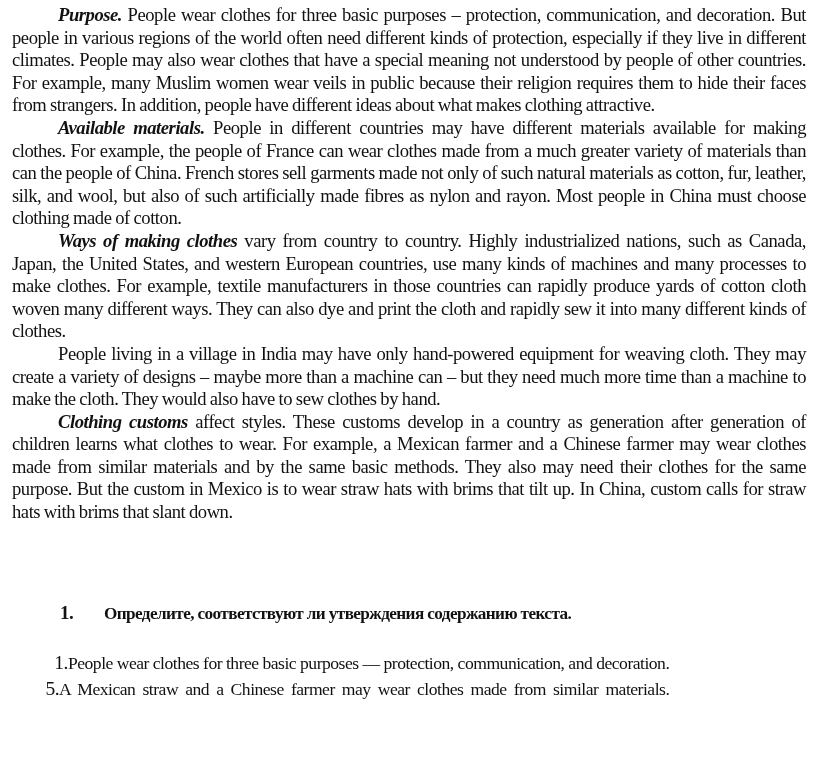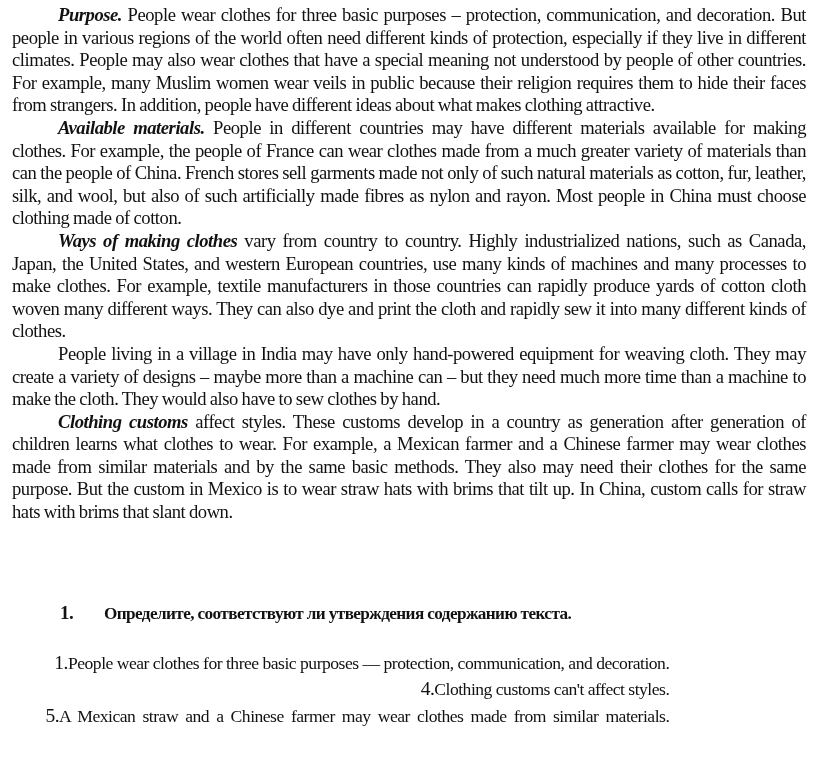--- a/index.html
+++ b/index.html
@@ -84,15 +84,14 @@
   <p><span>People living in a village in India may have only hand-powered equipment for weaving cloth. They may create a variety of designs – maybe more than a machine can – but they need much more time than a machine to make the cloth. They would also have to sew clothes by hand.</span></p>
   <p><span class="lead">Clothing customs</span><span> affect styles. These customs develop in a country as generation after generation of children learns what clothes to wear. For example, a Mexican farmer and a Chinese farmer may wear clothes made from similar materials and by the same basic methods. They also may need their clothes for the same purpose. But the custom in Mexico is to wear straw hats with brims that tilt up. In China, custom calls for straw hats with brims that slant down.</span></p>
 </div>
 
 <div class="task">
   <span class="num">1.</span><span>Определите, соответствуют ли утверждения содержанию текста.</span>
 </div>
 
 <ol class="statements">
   <li><span class="num">1.</span><span class="txt">People wear clothes for three basic purposes — protection, communication, and decoration.</span></li>
-  <li><span class="num">4.</span><span class="txt">Clothing customs can't affect styles.</span></li>
   <li class="justified"><span class="num">5.</span><span class="txt">A Mexican straw and a Chinese farmer may wear clothes made from similar materials.</span></li>
 </ol>
 
 </body></html>

